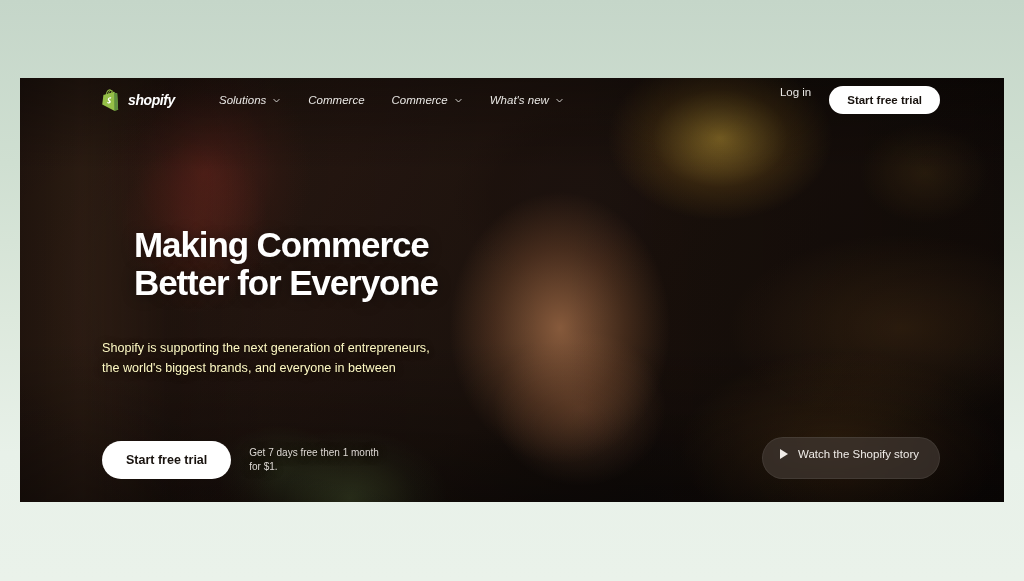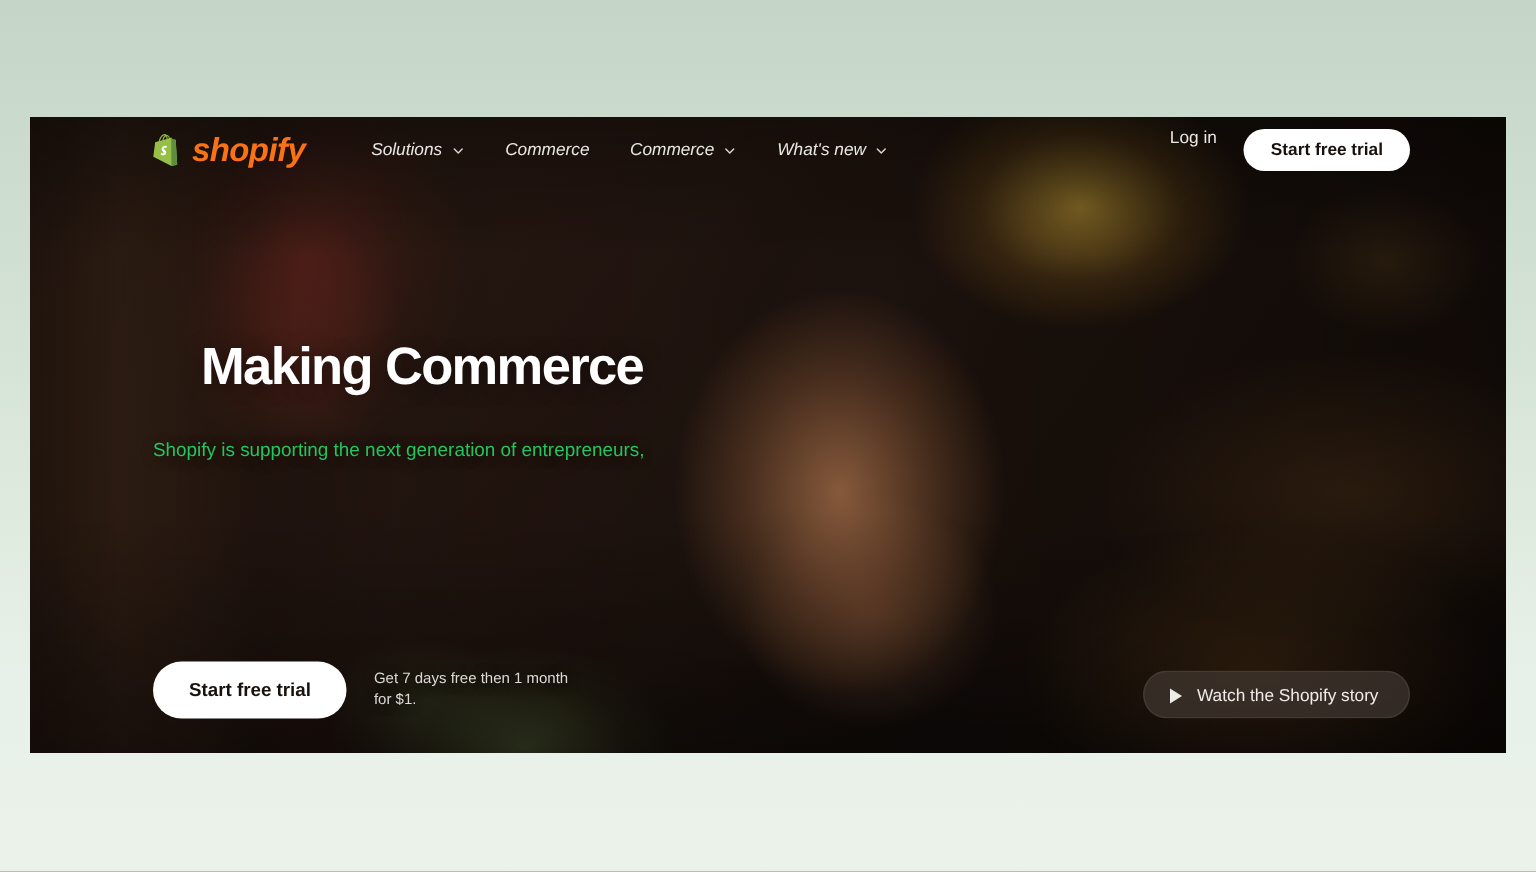--- a/index.html
+++ b/index.html
@@ -74,21 +74,21 @@
   .hero-header {
     position:absolute; left:0; right:0; top:0; height:44px;
     display:flex; align-items:center;
     padding:0 64px 0 82px;
     z-index:5;
   }
 
   .logo { display:flex; align-items:center; gap:7px; cursor:pointer; }
   .logo-mark { width:19px; height:22px; position:relative; display:block; }
   .logo-word {
-    color:#f97316; font-size:22px; font-weight:bold;
+    color:#ffffff; font-size:14px; font-weight:bold;
     letter-spacing:-0.4px; font-style:italic;
   }
 
   .nav {
     display:flex; align-items:center; gap:27px;
     margin-left:44px;
     font-style:italic;
   }
   .nav-item {
     display:flex; align-items:center; gap:6px;
@@ -119,22 +119,22 @@
     max-width:420px;
   }
   .hero-title {
     color:#ffffff;
     font-size:35px; line-height:1.08;
     font-weight:bold; letter-spacing:-1.1px;
     text-shadow:0 1px 14px rgba(0,0,0,0.42);
     margin-left:32px;
   }
   .hero-sub {
-    margin-top:26px;
-    color:#22c55e;
+    margin-top:36px;
+    color:#fef9c3;
     font-size:12.6px; line-height:1.62;
     max-width:340px;
     text-shadow:0 1px 10px rgba(0,0,0,0.45);
   }
 
   
   .hero-cta {
     position:absolute; left:82px; bottom:23px; z-index:5;
     display:flex; align-items:center; gap:18px;
   }
@@ -151,21 +151,21 @@
     max-width:130px;
     text-shadow:0 1px 8px rgba(0,0,0,0.5);
   }
 
   .btn-watch {
     position:absolute; right:64px; bottom:23px; z-index:5;
     display:flex; align-items:center; gap:10px;
     background:rgba(66,58,52,0.68);
     border:1px solid rgba(255,255,255,0.07);
     border-radius:100px;
-    padding:10px 20px 8px 17px;
+    padding:10px 20px 18px 17px;
     color:#f0ece8; font-size:11.5px;
     cursor:pointer; white-space:nowrap;
     backdrop-filter:blur(6px);
     font-family:"Liberation Sans", sans-serif;
   }
   .play-tri {
     width:0; height:0; display:block;
     border-top:5px solid transparent;
     border-bottom:5px solid transparent;
     border-left:8px solid #f0ece8;
@@ -224,23 +224,25 @@
     <div class="header-right">
       <a class="login-link">Log in</a>
       <button class="btn-pill-white">Start free trial</button>
     </div>
 
   </header>
 
   <div class="hero-copy">
     <h1 class="hero-title">
       <span>Making Commerce</span><br>
+      <span>Better for Everyone</span>
     </h1>
     <p class="hero-sub">
       <span>Shopify is supporting the next generation of entrepreneurs,</span><br>
+      <span>the world's biggest brands, and everyone in between</span>
     </p>
   </div>
 
   <div class="hero-cta">
     <button class="btn-cta">Start free trial</button>
     <div class="cta-note">Get 7 days free then 1 month for $1.</div>
   </div>
 
   <button class="btn-watch">
     <span class="play-tri"></span>

